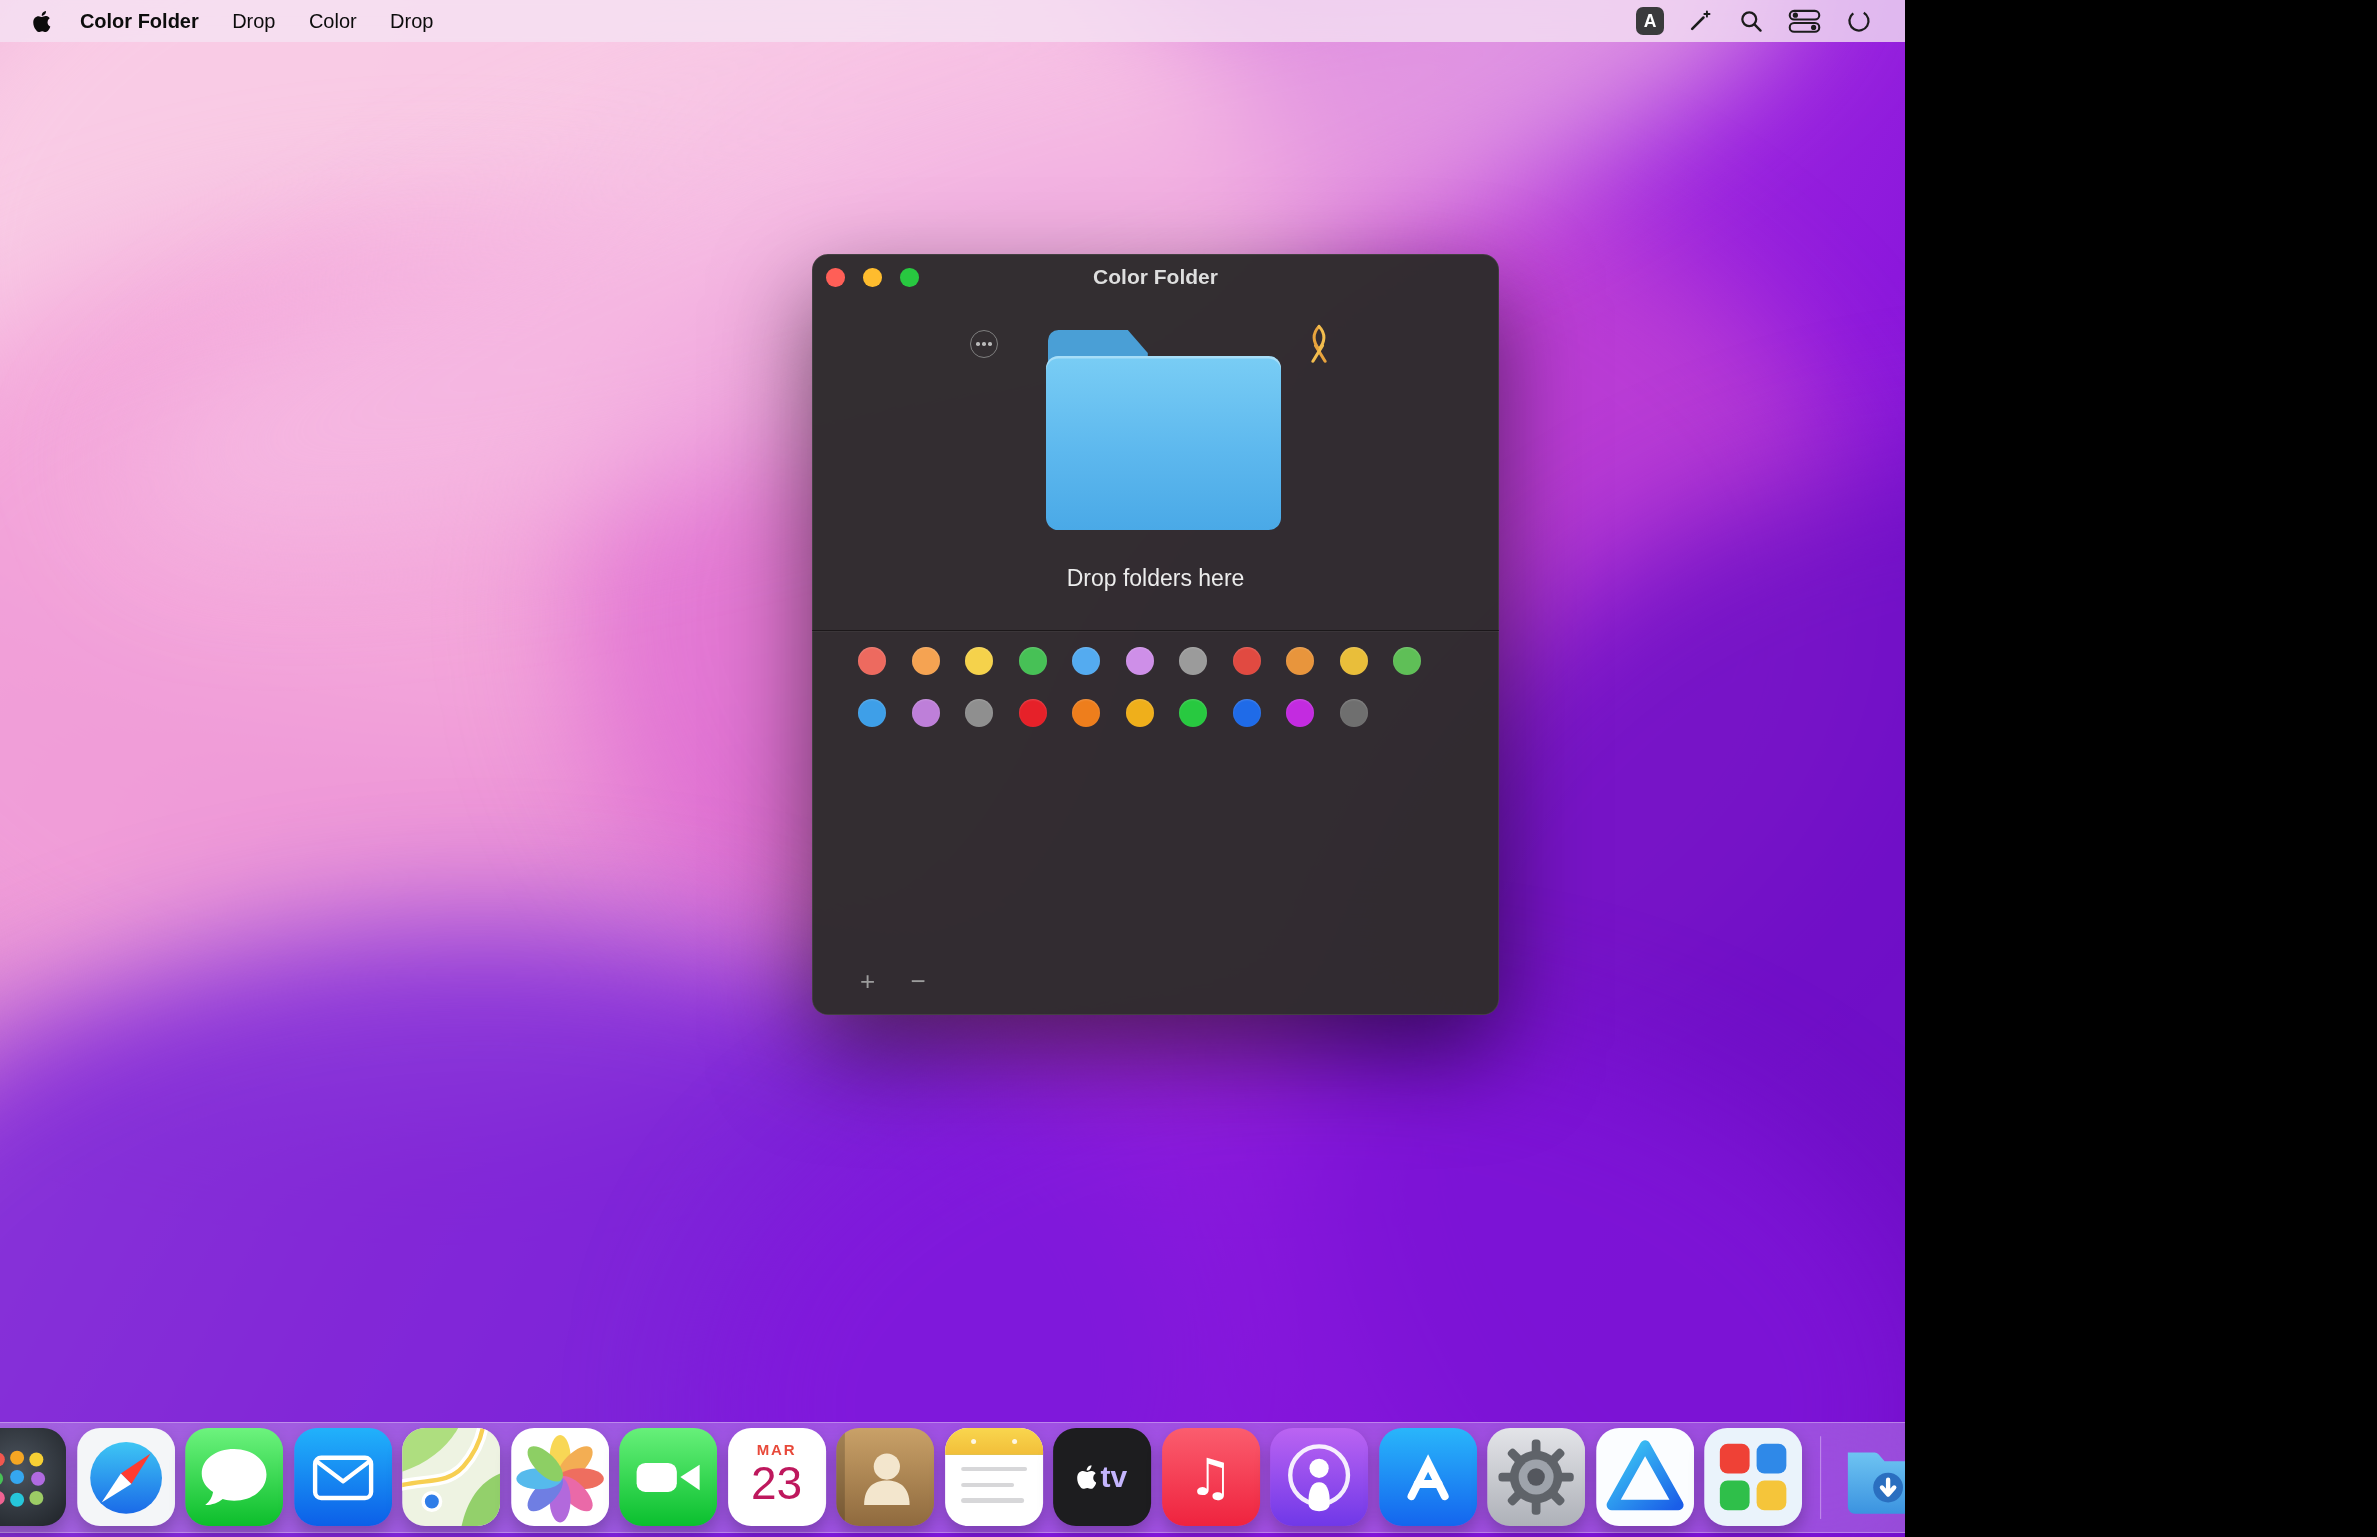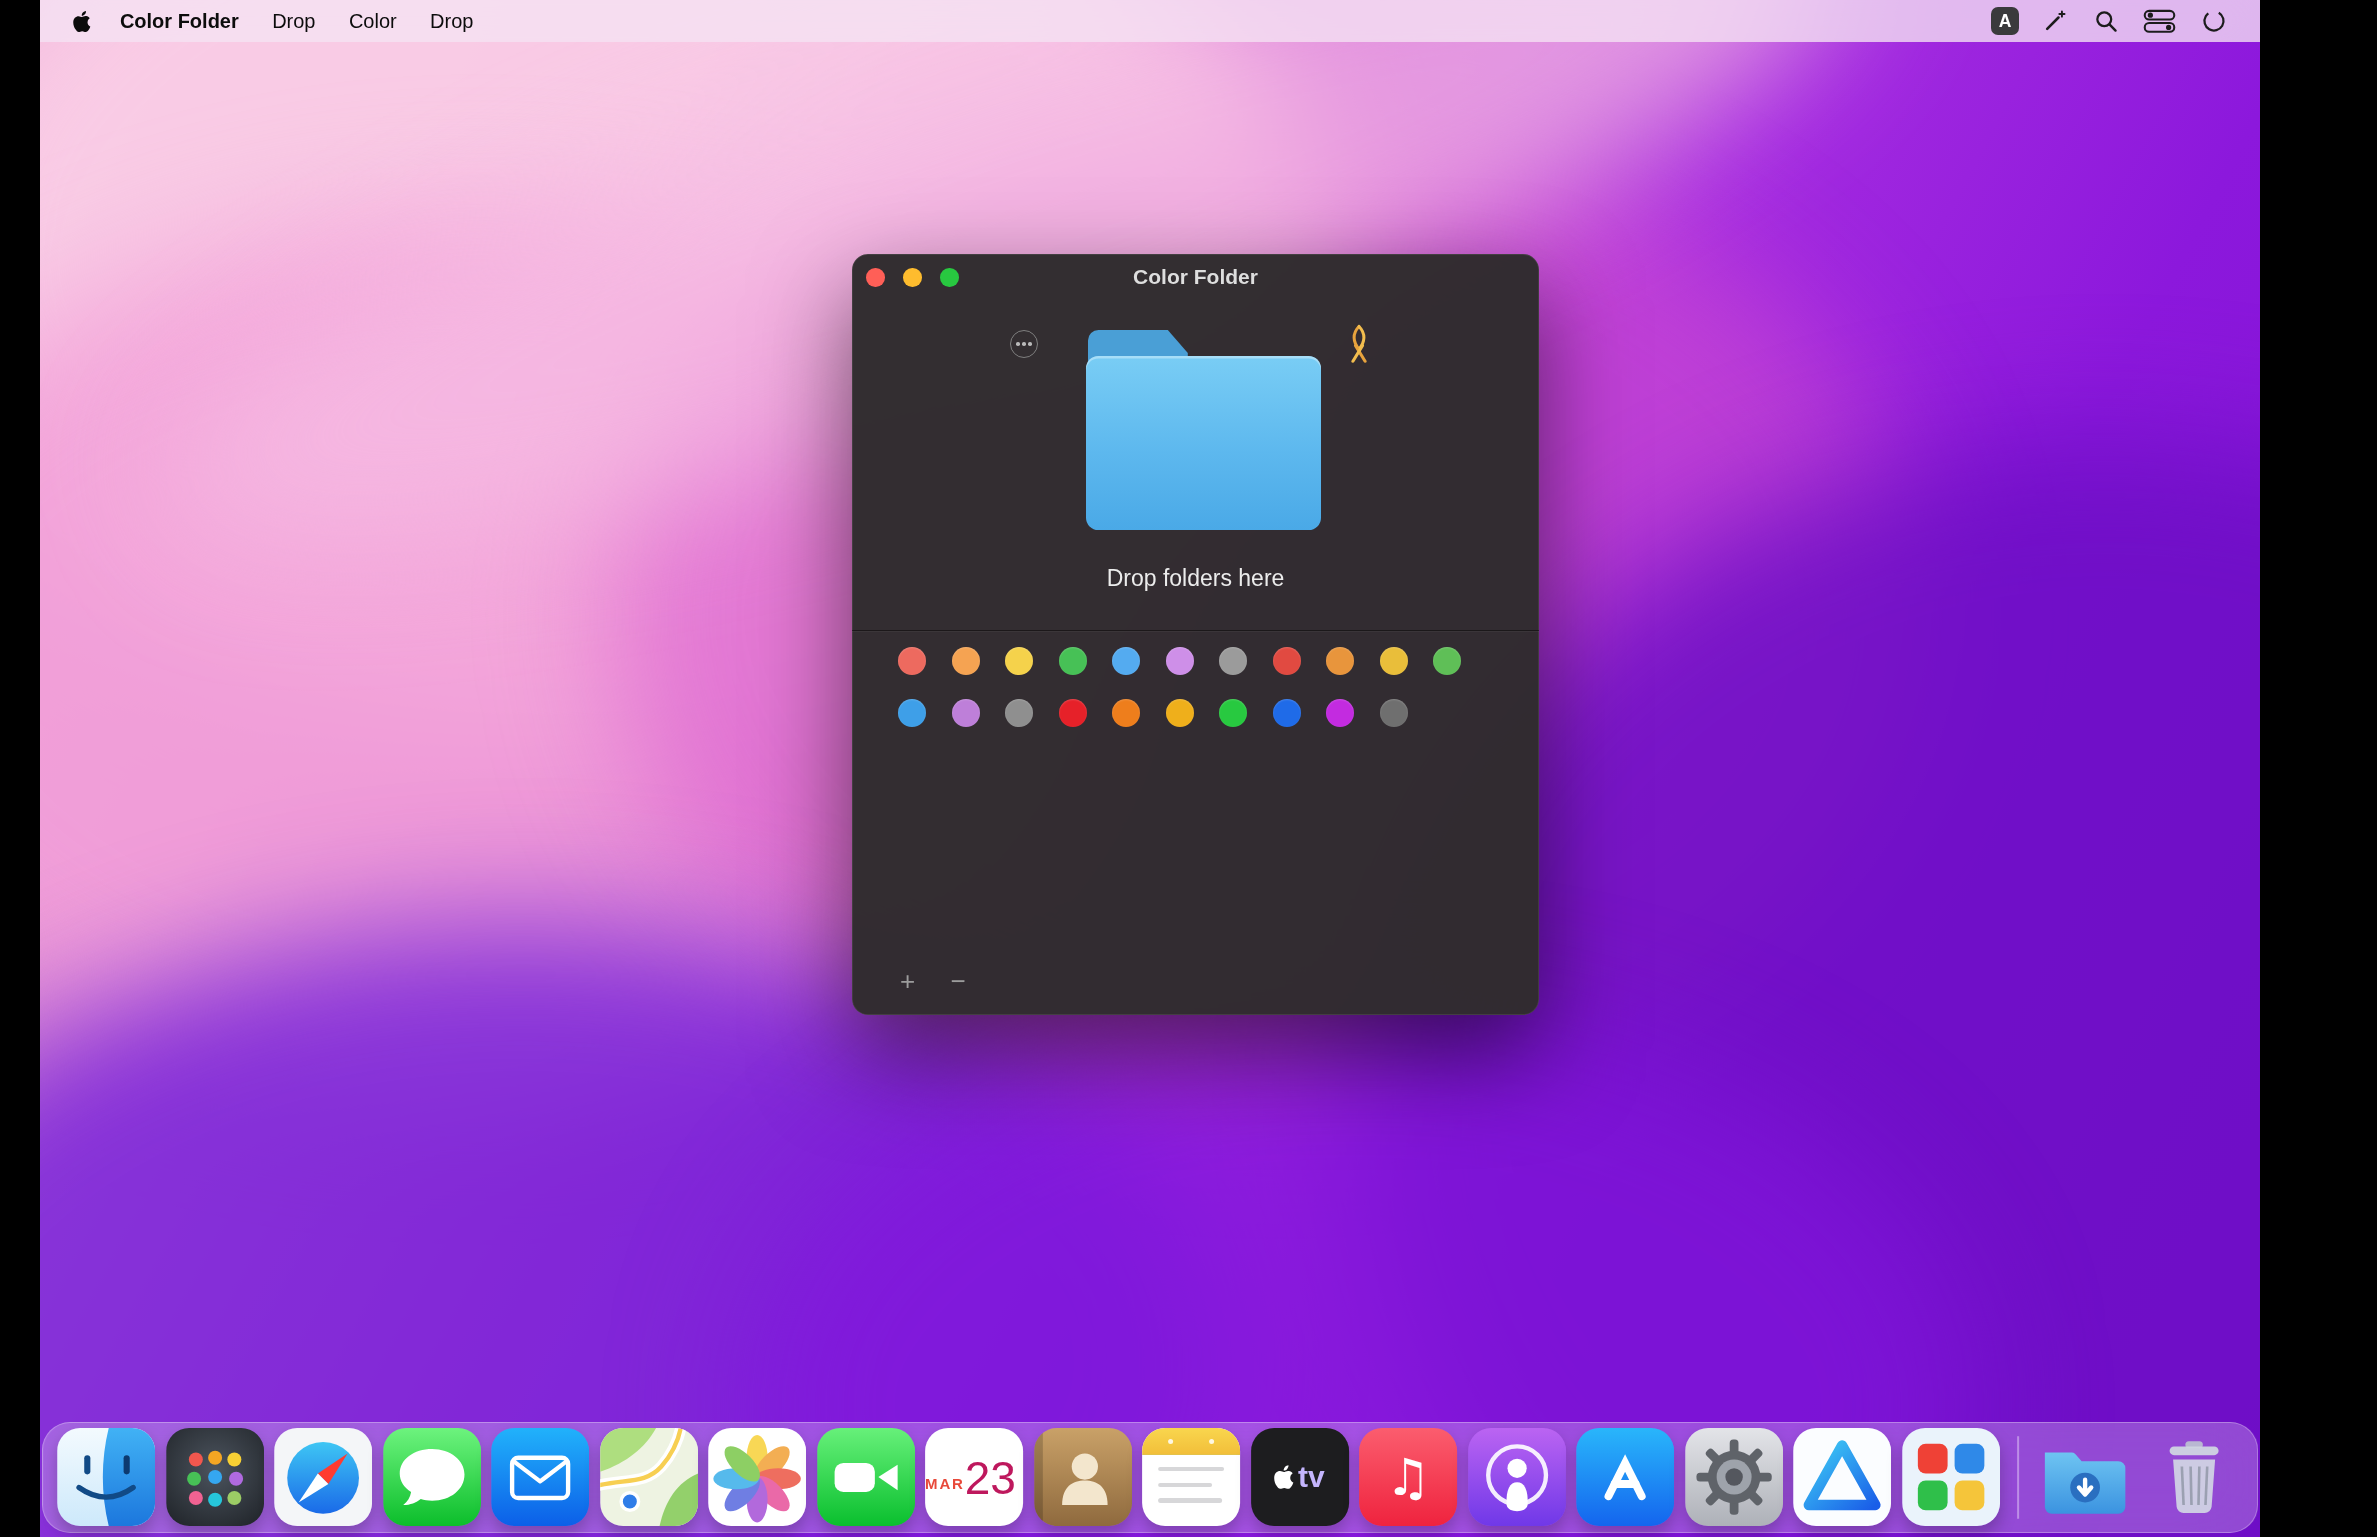--- a/index.html
+++ b/index.html
@@ -1,17 +1,17 @@
 <!DOCTYPE html>
 <html style="font-size:14px"><head>
 <meta charset="utf-8">
 <style>
   html,body{margin:0;padding:0;background:#000;}
-  .screen{position:relative;width:2220px;height:1538px;overflow:hidden;
-    font-family:"Liberation Sans","DejaVu Sans",sans-serif;margin-left:40px;}
+  .screen{position:relative;width:1905px;height:1538px;overflow:hidden;
+    font-family:"Liberation Sans","DejaVu Sans",sans-serif;}
 
   
   .wallpaper{position:absolute;inset:0;
     background:linear-gradient(118deg,#efaed8 0%,#e18ad6 20%,#c94fd2 38%,#a62ce0 58%,#8c18dc 75%,#7b11d2 100%);}
   .blob{position:absolute;border-radius:50%;filter:blur(62px);}
   .b1{left:-132px;top:-220px;width:1406px;height:966px;background:rgba(250,205,230,0.95);}
   .b2{left:-220px;top:220px;width:1318px;height:879px;background:rgba(242,160,216,0.85);}
   .b3{left:571px;top:132px;width:1318px;height:966px;background:rgba(214,82,206,0.55);}
   .b4{left:1318px;top:439px;width:1494px;height:1318px;background:rgba(108,14,196,0.85);}
   .b5{left:-220px;top:923px;width:1406px;height:879px;background:rgba(112,30,216,0.8);}
@@ -73,21 +73,21 @@
   .dock{position:absolute;left:50%;bottom:5.3px;transform:translateX(-50%);z-index:40;
     display:flex;align-items:center;gap:10.5px;padding:5.3px 14px;
     background:rgba(252,248,252,0.26);border:0.9px solid rgba(255,255,255,0.3);
     border-radius:28px;backdrop-filter:blur(35px);}
   .di{position:relative;flex:0 0 auto;width:98px;height:98px;border-radius:23px;overflow:hidden;
     box-shadow:0 8.8px 16px rgba(0,0,0,0.22);}
   .di svg{display:block;width:100%;height:100%;}
   .di.free{border-radius:0;overflow:visible;box-shadow:none;background:none;}
   .dock-sep{width:1.8px;height:83px;background:rgba(255,255,255,0.38);border-radius:0.9px;margin:0 7px;}
 
-  .cal{background:#fff;display:flex;flex-direction:row;align-items:center;}
+  .cal{background:#fff;display:flex;flex-direction:column;align-items:center;}
   .cal-month{color:#e8493a;font-size:15px;font-weight:700;letter-spacing:1.8px;margin-top:13px;}
   .cal-day{color:#be185d;font-size:46px;font-weight:300;line-height:1;margin-top:1.8px;}
 
   .notes{background:#fff;}
   .notes-top{height:26px;background:linear-gradient(#f9d64e,#f2bf3a);border-bottom:1.8px solid #e3c24b;position:relative;}
   .notes-top::before,.notes-top::after{content:"";position:absolute;top:10.5px;width:5.3px;height:5.3px;border-radius:50%;background:rgba(255,255,255,0.85);}
   .notes-top::before{left:26px;} .notes-top::after{left:67px;}
   .notes-lines i{display:block;height:4.4px;background:#d7d7d9;border-radius:2.6px;margin:11.4px 16px 0;}
   .notes-lines i:nth-child(2){width:55%;} .notes-lines i:nth-child(3){width:65%;}
 

